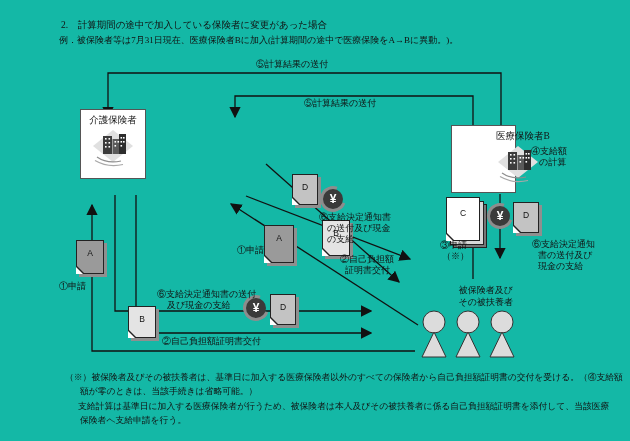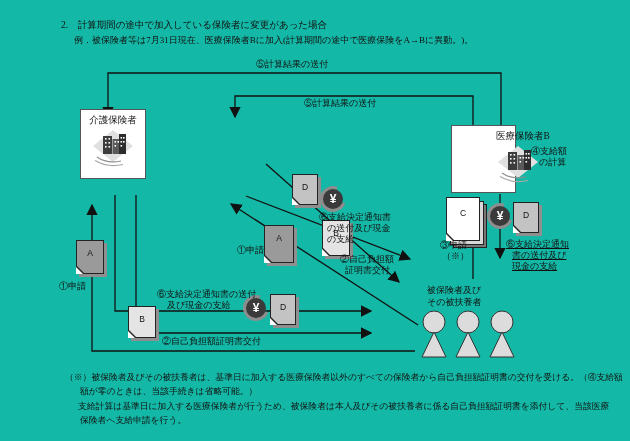--- a/index.html
+++ b/index.html
@@ -3,21 +3,21 @@
 <meta charset="utf-8">
 <style>
   html,body { margin:0; padding:0; background:#fff; }
   #canvas {
     position:relative; width:630px; height:441px; background:#14b8a6;
     font-family:"Liberation Serif","DejaVu Serif",serif; color:#111;
     border:3px solid #14b8a6; box-sizing:border-box; overflow:hidden;
   }
   .abs { position:absolute; }
   .hdr1 { left:58px; top:16px; font-size:9.5px; white-space:nowrap; }
-  .hdr2 { left:71px; top:31px; font-size:9px; white-space:nowrap; }
+  .hdr2 { left:56px; top:31px; font-size:9px; white-space:nowrap; }
   svg.lines { position:absolute; left:0; top:0; z-index:1; }
   .ibox {
     position:absolute; z-index:2; background:#fff; border:1px solid #555;
     text-align:center; box-sizing:border-box;
   }
   .ibox .ttl { font-size:9.5px; padding-top:4px; white-space:nowrap; }
   .ibox svg.bld { display:block; margin:2px auto 0; }
   .doc {
     position:absolute; z-index:3; border:1px solid #222; box-sizing:border-box;
     box-shadow:3px 3px 0 #8f8f8f; text-align:center; font-size:8.5px;
@@ -44,21 +44,21 @@
     border-bottom:7px solid #fff; border-right:7px solid transparent; }
   .coin { position:absolute; z-index:4; width:26px; height:26px; }
   .coin::before { content:""; position:absolute; left:0; top:0; width:18px; height:18px;
     border-radius:50%; border:4px solid #8d8d8d; border-right-color:transparent; transform:rotate(-25deg); }
   .coin .core { position:absolute; left:3px; top:3px; width:20px; height:20px; border-radius:50%;
     background:#3a3a3a; color:#fff; font-size:12px; font-weight:bold; line-height:20px; text-align:center;
     font-family:"Liberation Sans","DejaVu Sans",sans-serif; }
   .lbl { position:absolute; z-index:5; font-size:9px; line-height:11px; white-space:nowrap; }
   .person { position:absolute; z-index:3; }
   .insured { position:absolute; z-index:5; left:424px; top:282px; width:86px;
-    text-align:left; font-size:9px; line-height:11.5px; }
+    text-align:right; font-size:9px; line-height:11.5px; }
   .note { position:absolute; left:62px; top:367px; width:492px; font-size:8.8px; line-height:14.3px; z-index:5; }
   .note .n2 { padding-left:15px; }
   .note .n3 { padding-left:13px; }
   .note .n4 { padding-left:15px; }
   .note div { white-space:nowrap; }
 </style>
 </head>
 <body>
 
 <div id="canvas">
@@ -181,21 +181,21 @@
     <div style="padding-left:8px;">の支給</div>
   </div>
   <div class="lbl" style="left:337px; top:251px;">
     <div>②自己負担額</div>
     <div style="padding-left:5px;">証明書交付</div>
   </div>
   <div class="lbl" style="left:437px; top:237px;">
     <div>③申請</div>
     <div style="padding-left:2px;">（※）</div>
   </div>
-  <div class="lbl" style="left:503px; top:236px;text-decoration:underline;">
+  <div class="lbl" style="left:529px; top:236px;">
     <div>⑥支給決定通知</div>
     <div style="padding-left:6px;">書の送付及び</div>
     <div style="padding-left:6px;">現金の支給</div>
   </div>
 
   <div class="insured">
     <div>被保険者及び</div>
     <div>その被扶養者</div>
   </div>
   <svg class="person" style="left:414px; top:306px;" width="34" height="50" viewBox="0 0 34 50">

